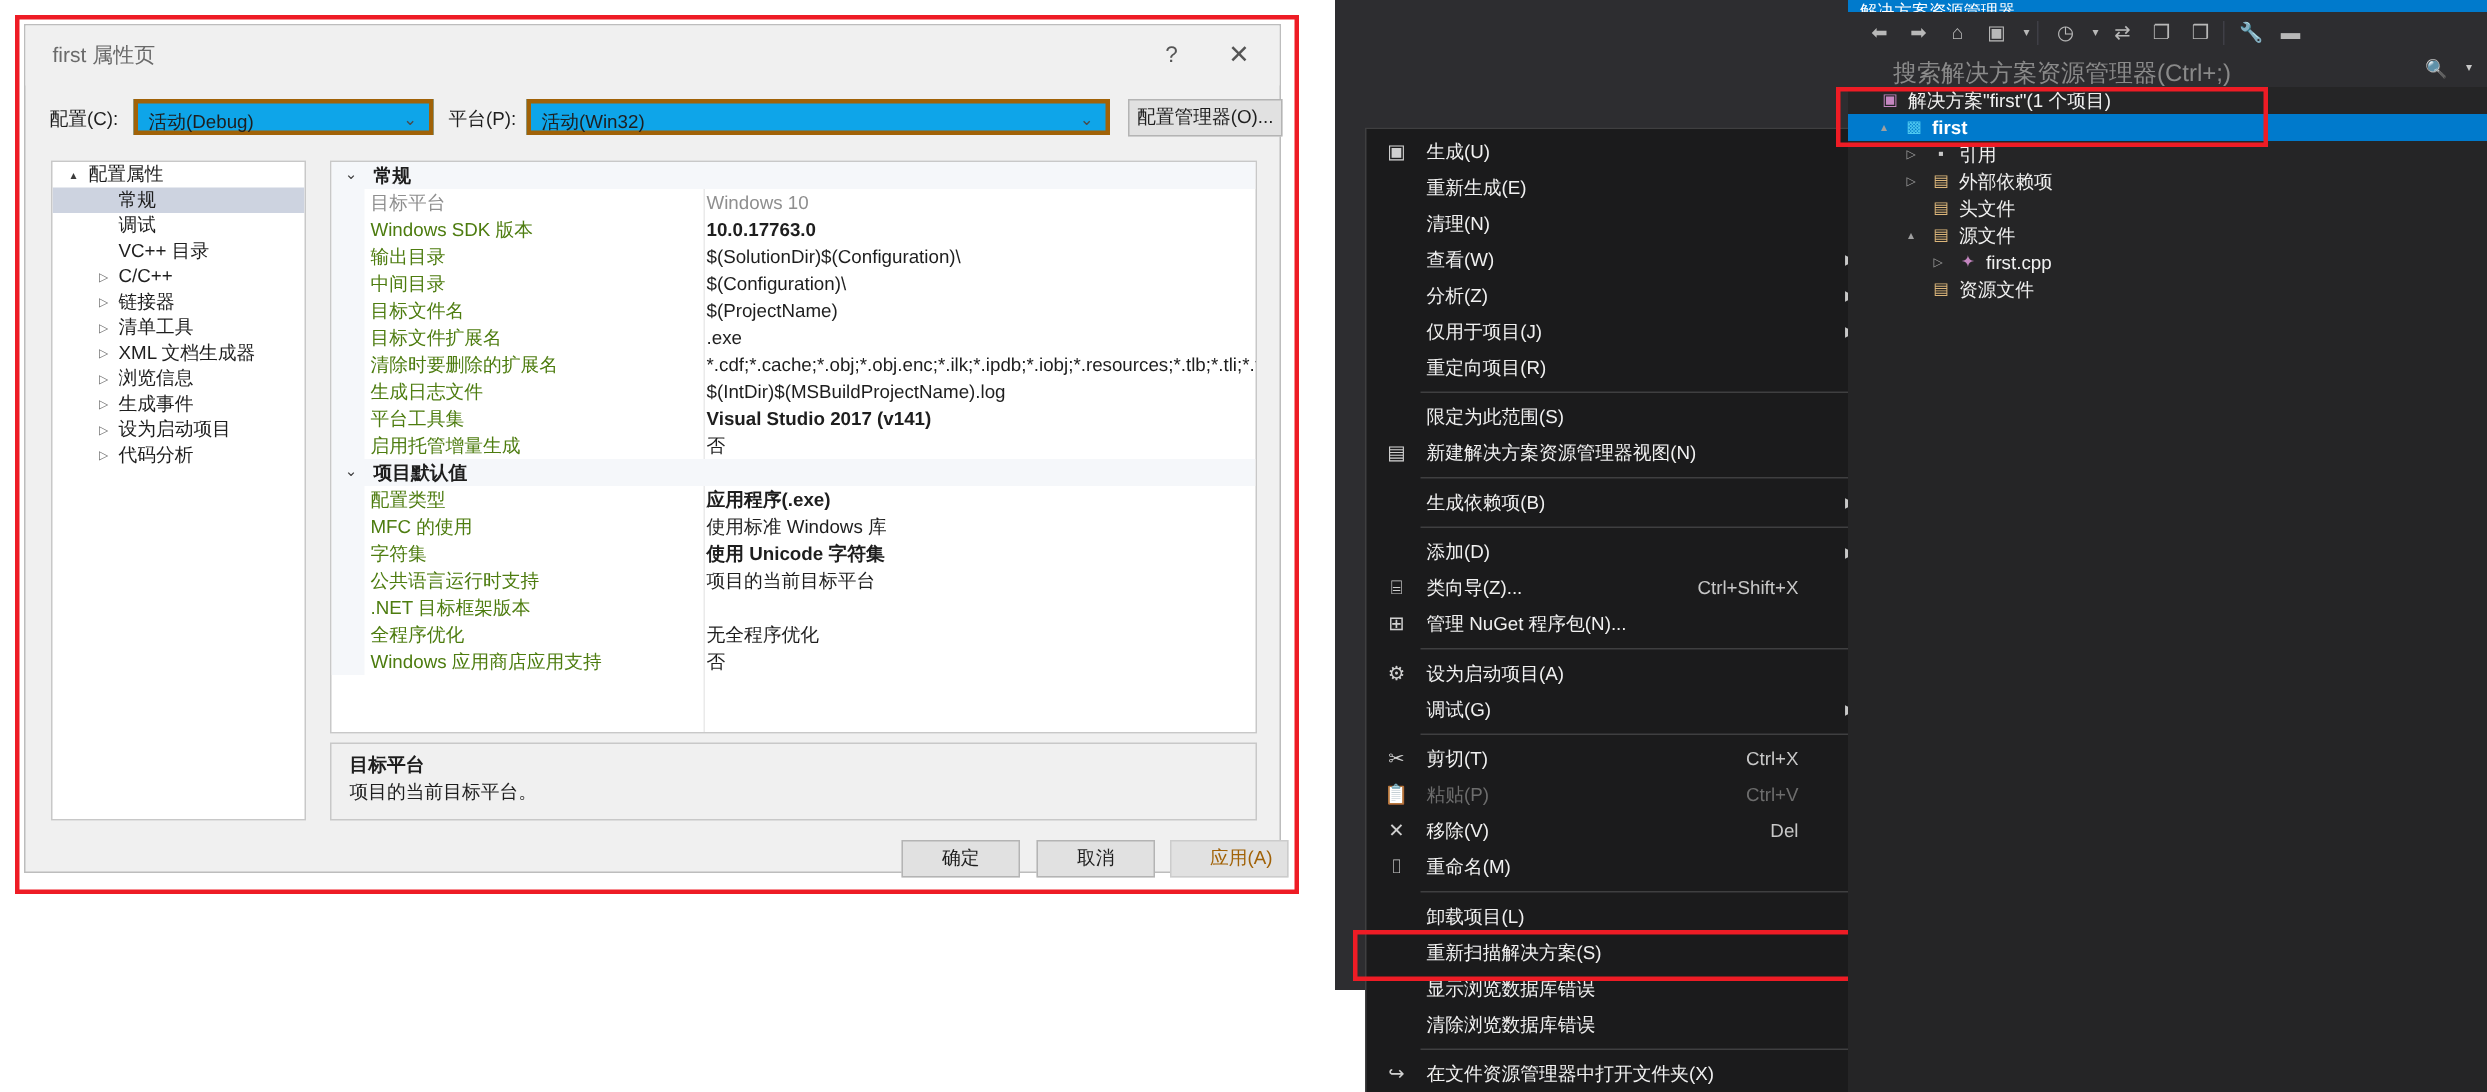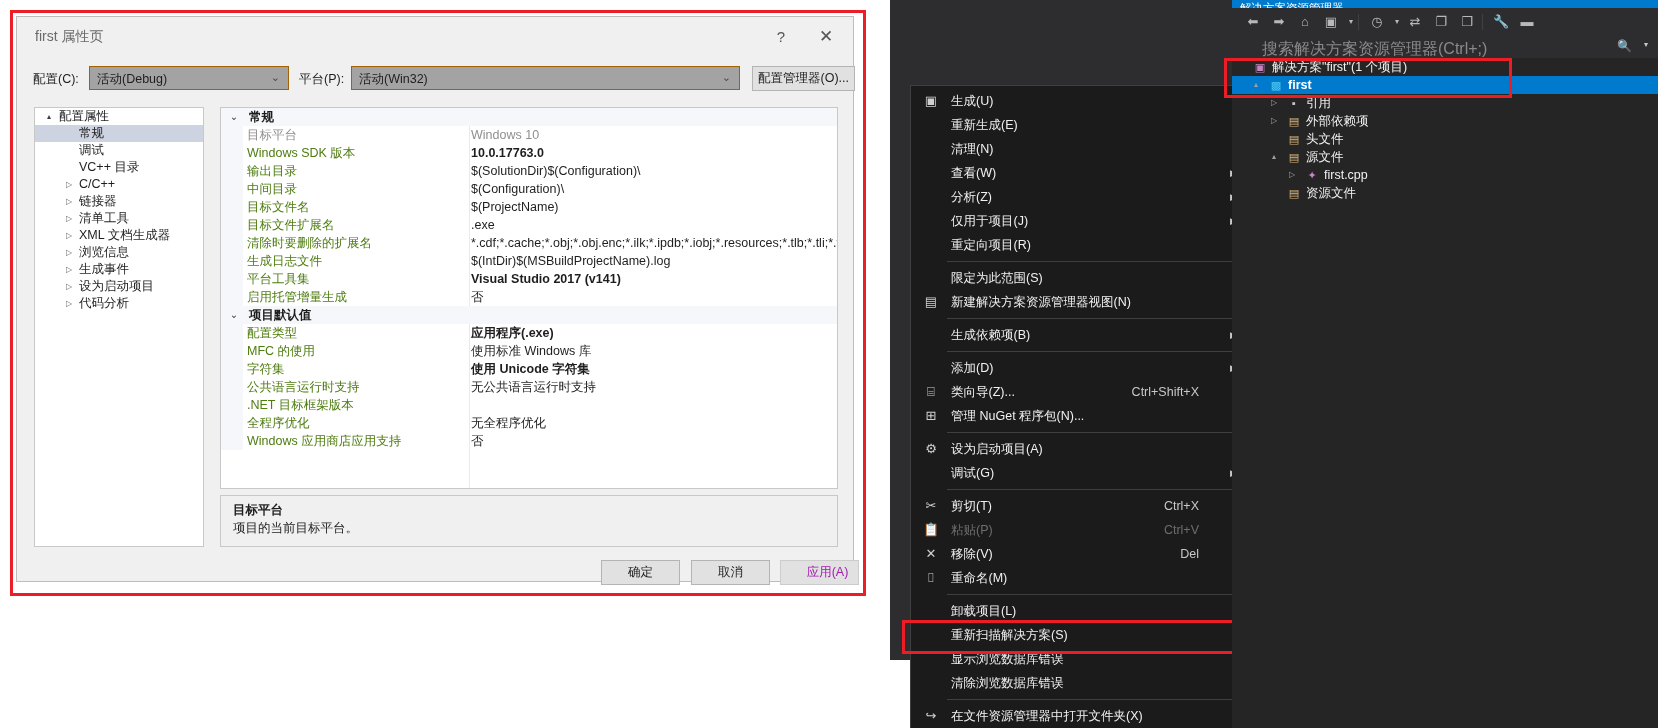--- a/index.html
+++ b/index.html
@@ -24,21 +24,21 @@
   #dlg-title{position:absolute;left:18px;top:11px;font-size:14px;color:#6a6a6a;}
   #dlg-help{position:absolute;right:58px;top:8px;width:28px;height:24px;line-height:24px;
     text-align:center;font-size:15px;color:#555;cursor:default;}
   #dlg-close{position:absolute;right:12px;top:8px;width:30px;height:24px;line-height:24px;
     text-align:center;font-size:17px;color:#555;cursor:default;}
 
   
   #cfg-row{position:absolute;left:0;top:46px;width:838px;height:34px;}
   .cfg-label{position:absolute;top:8px;font-size:12.5px;color:#1e1e1e;}
   .combo{
-    position:absolute;top:3px;height:24px;background:#a3a3a3;border:1px solid #a16207;
+    position:absolute;top:3px;height:24px;background:#0ea5e9;border:3px solid #a16207;
     box-sizing:border-box;font-size:12.5px;color:#1e1e1e;
   }
   .combo .combo-text{position:absolute;left:7px;top:4px;}
   .combo .chev{position:absolute;right:8px;top:4px;font-size:11px;color:#4a4a4a;}
   #cfg-label{left:16px;}
   #cfg-combo{left:72px;width:200px;}
   #plat-label{left:282px;}
   #plat-combo{left:334px;width:389px;}
   #cfg-mgr-btn{
     position:absolute;left:735px;top:3px;width:103px;height:25px;background:#e1e1e1;
@@ -83,21 +83,21 @@
   #desc-text{position:absolute;left:12px;top:24px;font-size:12.5px;color:#1e1e1e;}
 
   
   .dlg-btn{
     position:absolute;top:543px;width:79px;height:25px;box-sizing:border-box;
     border:1px solid #b4b4b4;background:#e1e1e1;text-align:center;line-height:23px;
     font-size:12.5px;color:#1e1e1e;
   }
   #btn-ok{left:584px;}
   #btn-cancel{left:674px;}
-  #btn-apply{left:763px;color:#a21caf;background:#e1e1e1;border-color:#cccccc;padding-left:16px;}
+  #btn-apply{left:763px;color:#a16207;background:#e1e1e1;border-color:#cccccc;padding-left:16px;}
 
   
   #dlg-highlight{position:absolute;left:10px;top:10px;width:856px;height:586px;
     border:3px solid #ee1c25;box-sizing:border-box;pointer-events:none;}
 
   
   #ctx-menu{
     position:absolute;left:910px;top:85px;width:338px;
     background:#1b1b1c;border:1px solid #3f3f40;box-sizing:border-box;
     padding:3px 0 3px 0;
@@ -288,21 +288,21 @@
         <span class="pval">使用标准 Windows 库</span>
       </div>
       <div class="grid-row">
         <span class="gutter"></span>
         <span class="pname">字符集</span>
         <span class="pval b">使用 Unicode 字符集</span>
       </div>
       <div class="grid-row">
         <span class="gutter"></span>
         <span class="pname">公共语言运行时支持</span>
-        <span class="pval">无公共语言运行时支持</span>
+        <span class="pval">项目的当前目标平台</span>
       </div>
       <div class="grid-row">
         <span class="gutter"></span>
         <span class="pname">.NET 目标框架版本</span>
         <span class="pval"></span>
       </div>
       <div class="grid-row">
         <span class="gutter"></span>
         <span class="pname">全程序优化</span>
         <span class="pval">无全程序优化</span>

